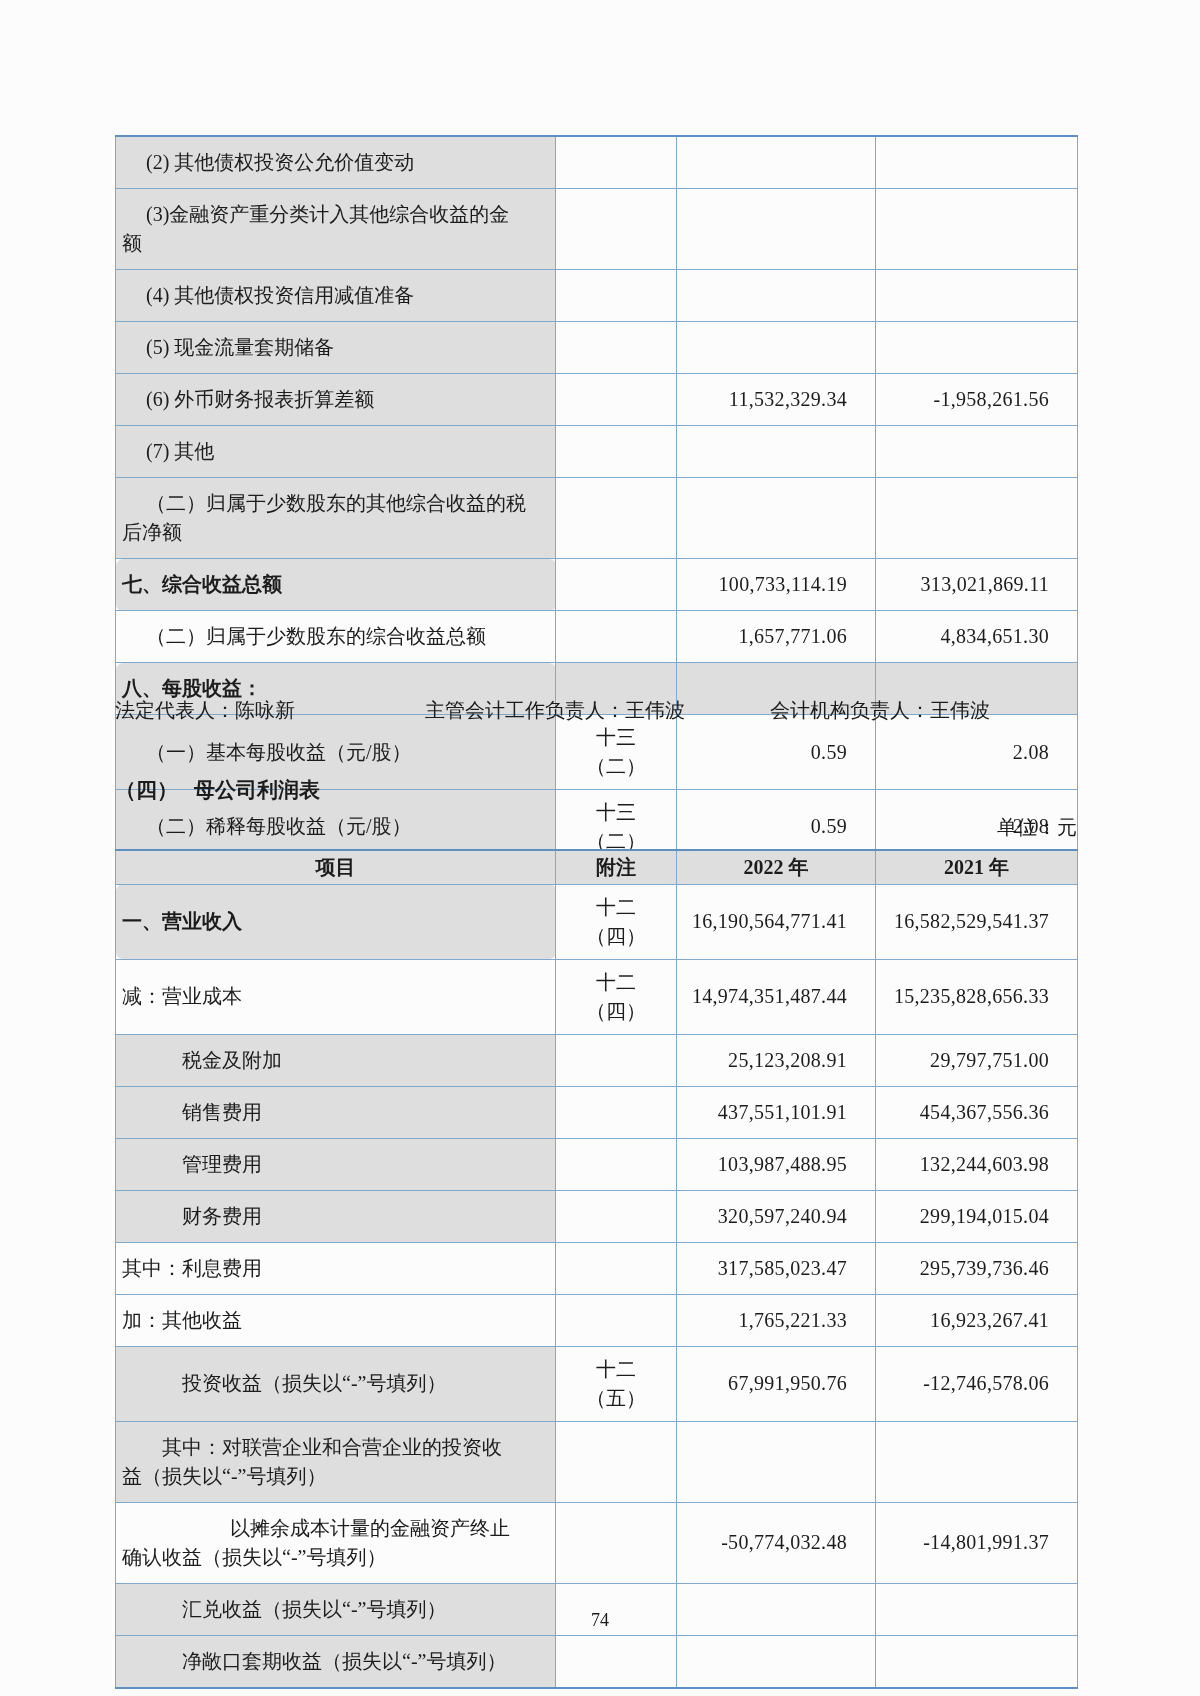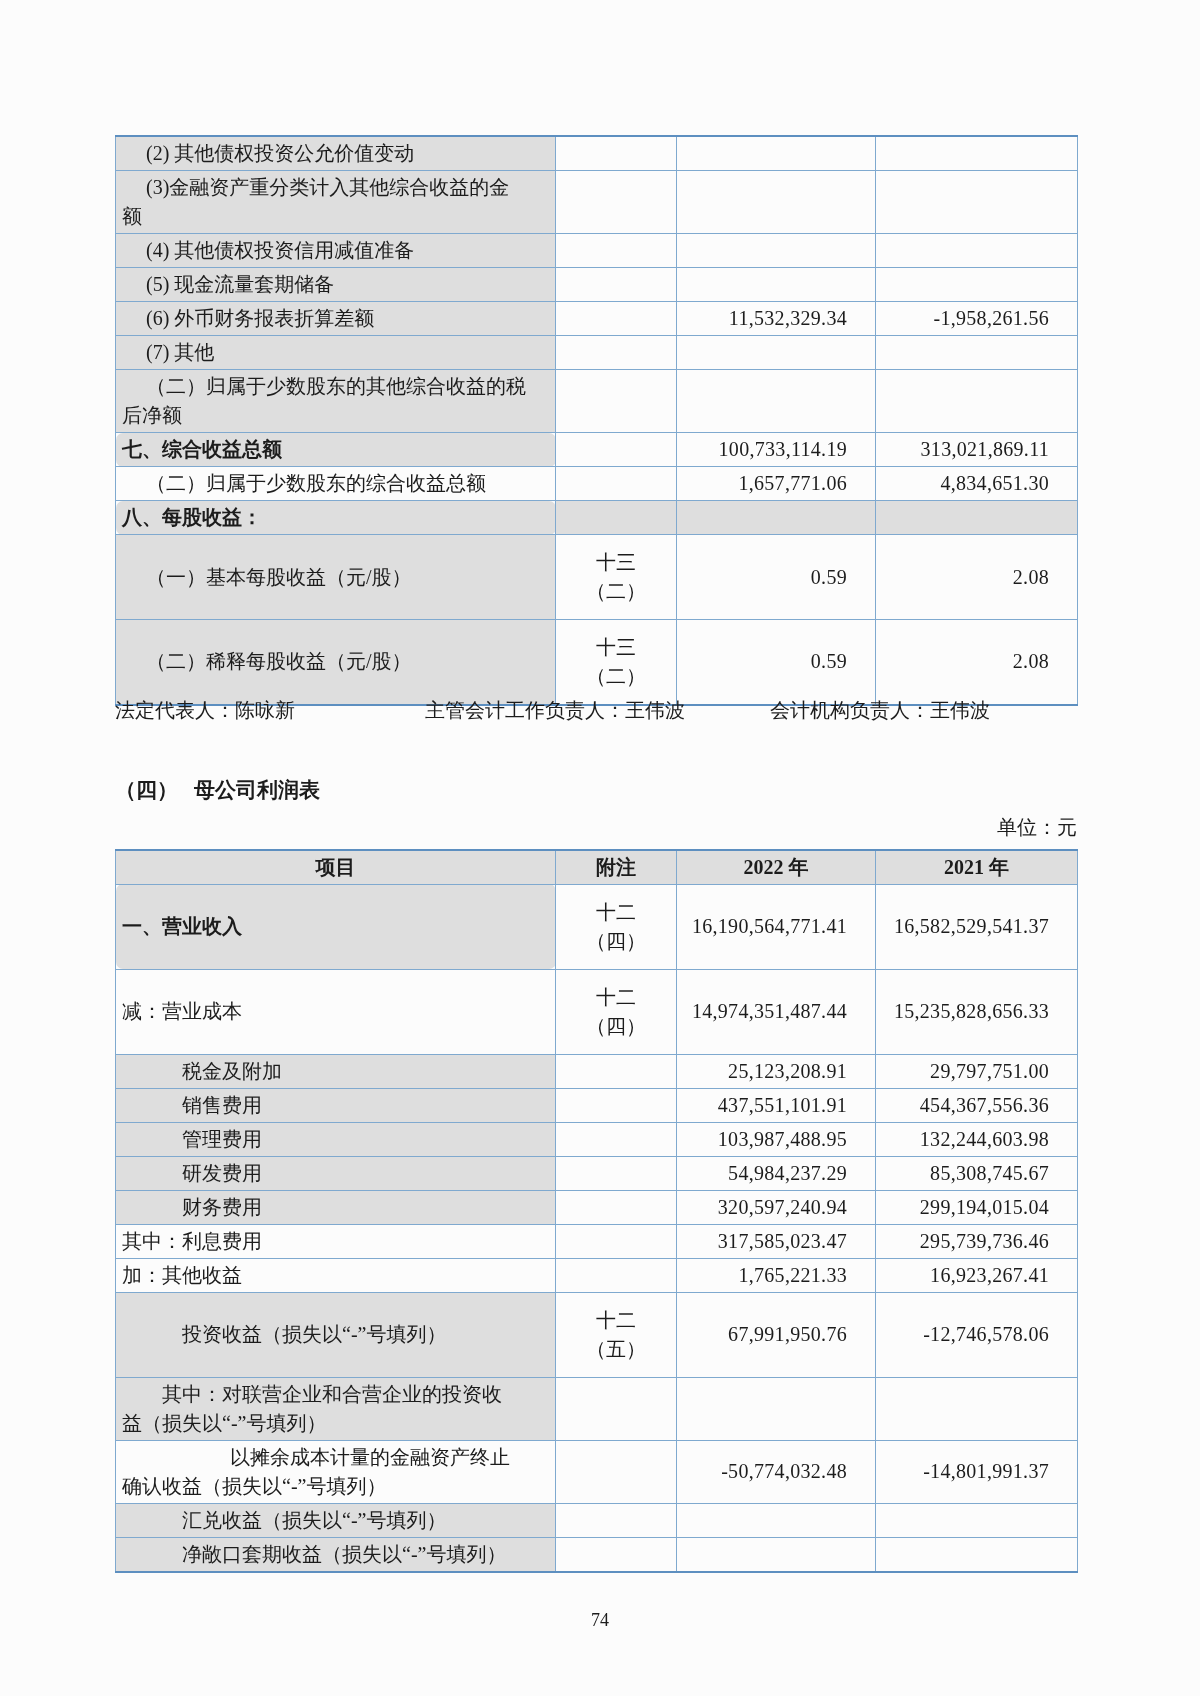--- a/index.html
+++ b/index.html
@@ -24,22 +24,22 @@
   #table1{top:135px;}
   #table2{top:849px;}
   table.fin td,table.fin th{
     border:1px solid var(--border-blue);
     font-size:20px;line-height:29px;color:var(--ink);
     vertical-align:middle;overflow:hidden;
   }
   table.fin th{
     background:var(--shade-gray);font-weight:bold;text-align:center;height:34px;
   }
-  tr.h1{height:31px;} tr.h2{height:61px;} tr.h3{height:85px;}
-  td.c-label{text-align:left;padding:2px 6px;white-space:pre-line;}
+  tr.h1{height:31px;} tr.h2{height:61px;} tr.h3{height:75px;}
+  td.c-label{text-align:left;padding:11px 6px;white-space:pre-line;}
   td.c-note{text-align:center;white-space:pre-line;line-height:30px;}
   td.c-val{text-align:right;padding-right:28px;letter-spacing:.3px;}
   td.shaded{background:var(--shade-gray);}
   tr.shade-row td{background:var(--shade-gray);}
   .bold{font-weight:bold;}
   .ind0{text-indent:0;border-radius:7px;} .ind1{text-indent:24px;} .ind2{text-indent:40px;}
   .ind3{text-indent:60px;margin-left:12px;} .ind4{text-indent:72px;} .ind5{text-indent:108px;}
   .signature{
     position:absolute;left:115px;top:697px;width:962px;height:30px;font-size:20px;
   }
@@ -202,26 +202,20 @@
           <td class="c-val">437,551,101.91</td>
           <td class="c-val">454,367,556.36</td>
         </tr>
         <tr class="h1">
           <td class="c-label ind3 shaded">管理费用</td>
           <td class="c-note"></td>
           <td class="c-val">103,987,488.95</td>
           <td class="c-val">132,244,603.98</td>
         </tr>
         <tr class="h1">
-          <td class="c-label ind3 shaded">研发费用</td>
-          <td class="c-note"></td>
-          <td class="c-val">54,984,237.29</td>
-          <td class="c-val">85,308,745.67</td>
-        </tr>
-        <tr class="h1">
           <td class="c-label ind3 shaded">财务费用</td>
           <td class="c-note"></td>
           <td class="c-val">320,597,240.94</td>
           <td class="c-val">299,194,015.04</td>
         </tr>
         <tr class="h1">
           <td class="c-label ind0">其中：利息费用</td>
           <td class="c-note"></td>
           <td class="c-val">317,585,023.47</td>
           <td class="c-val">295,739,736.46</td>

